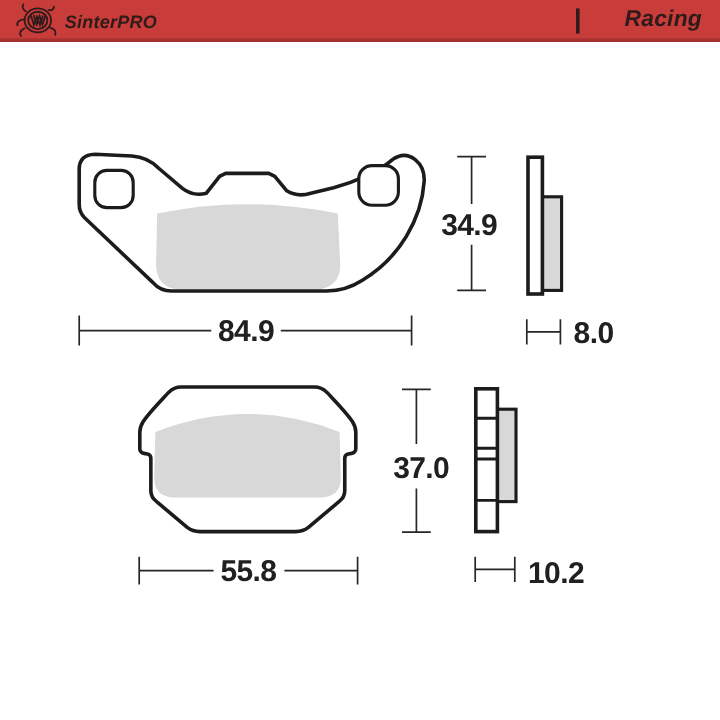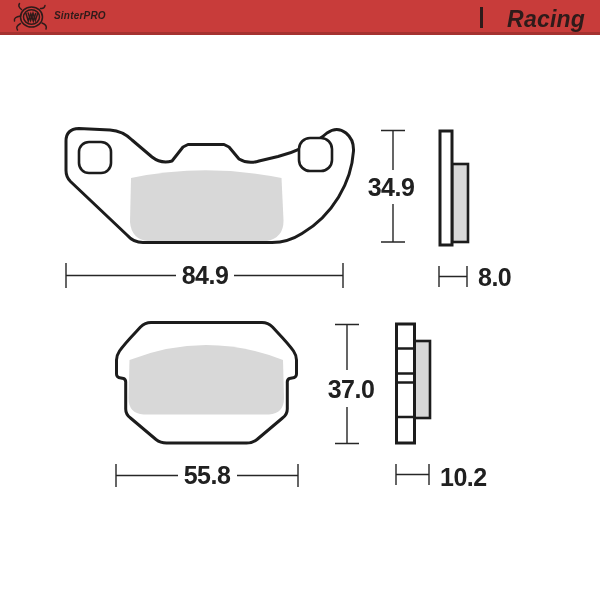--- a/index.html
+++ b/index.html
@@ -9,30 +9,30 @@
   }
   
   .band {
     position:absolute; left:0; top:0; width:600px; height:32px;
     background:var(--band_red,#c83c3a);
     border-bottom:3px solid var(--band_edge,#a53230);
   }
   .band .logo { position:absolute; left:12px; top:2px; width:38px; height:31px; }
   .brand {
     position:absolute; left:54px; top:10px;
-    font-size:10px; font-weight:bold; font-style:italic;
+    font-size:15px; font-weight:bold; font-style:italic;
     color:var(--ink,#2e1b1a); letter-spacing:0.2px;
   }
   .divider {
     position:absolute; left:480px; top:7px; width:3px; height:21px;
     background:var(--ink,#2e1b1a);
   }
   .edition {
     position:absolute; right:15px; top:6px;
-    font-size:23px; font-weight:bold; font-style:italic;
+    font-size:19px; font-weight:bold; font-style:italic;
     color:var(--ink,#2e1b1a); letter-spacing:0.2px;margin-left:40px;
   }
   
   .diagram { position:absolute; left:0; top:0; width:600px; height:600px; }
   .outline-fill { fill:#ffffff; stroke:none; }
   .outline-stroke { fill:none; stroke:var(--line,#1c1c1c); stroke-width:3; stroke-linejoin:round; }
   .hole { fill:#ffffff; stroke:var(--line,#1c1c1c); stroke-width:2.6; stroke-linejoin:round; }
   .friction { fill:var(--friction_gray,#d8d8d8); stroke:none; }
   .friction-side { fill:var(--friction_gray,#d8d8d8); stroke:var(--line,#1c1c1c); stroke-width:2.6; }
   .plate-side { fill:#ffffff; stroke:var(--line,#1c1c1c); stroke-width:3; stroke-linejoin:miter; }

